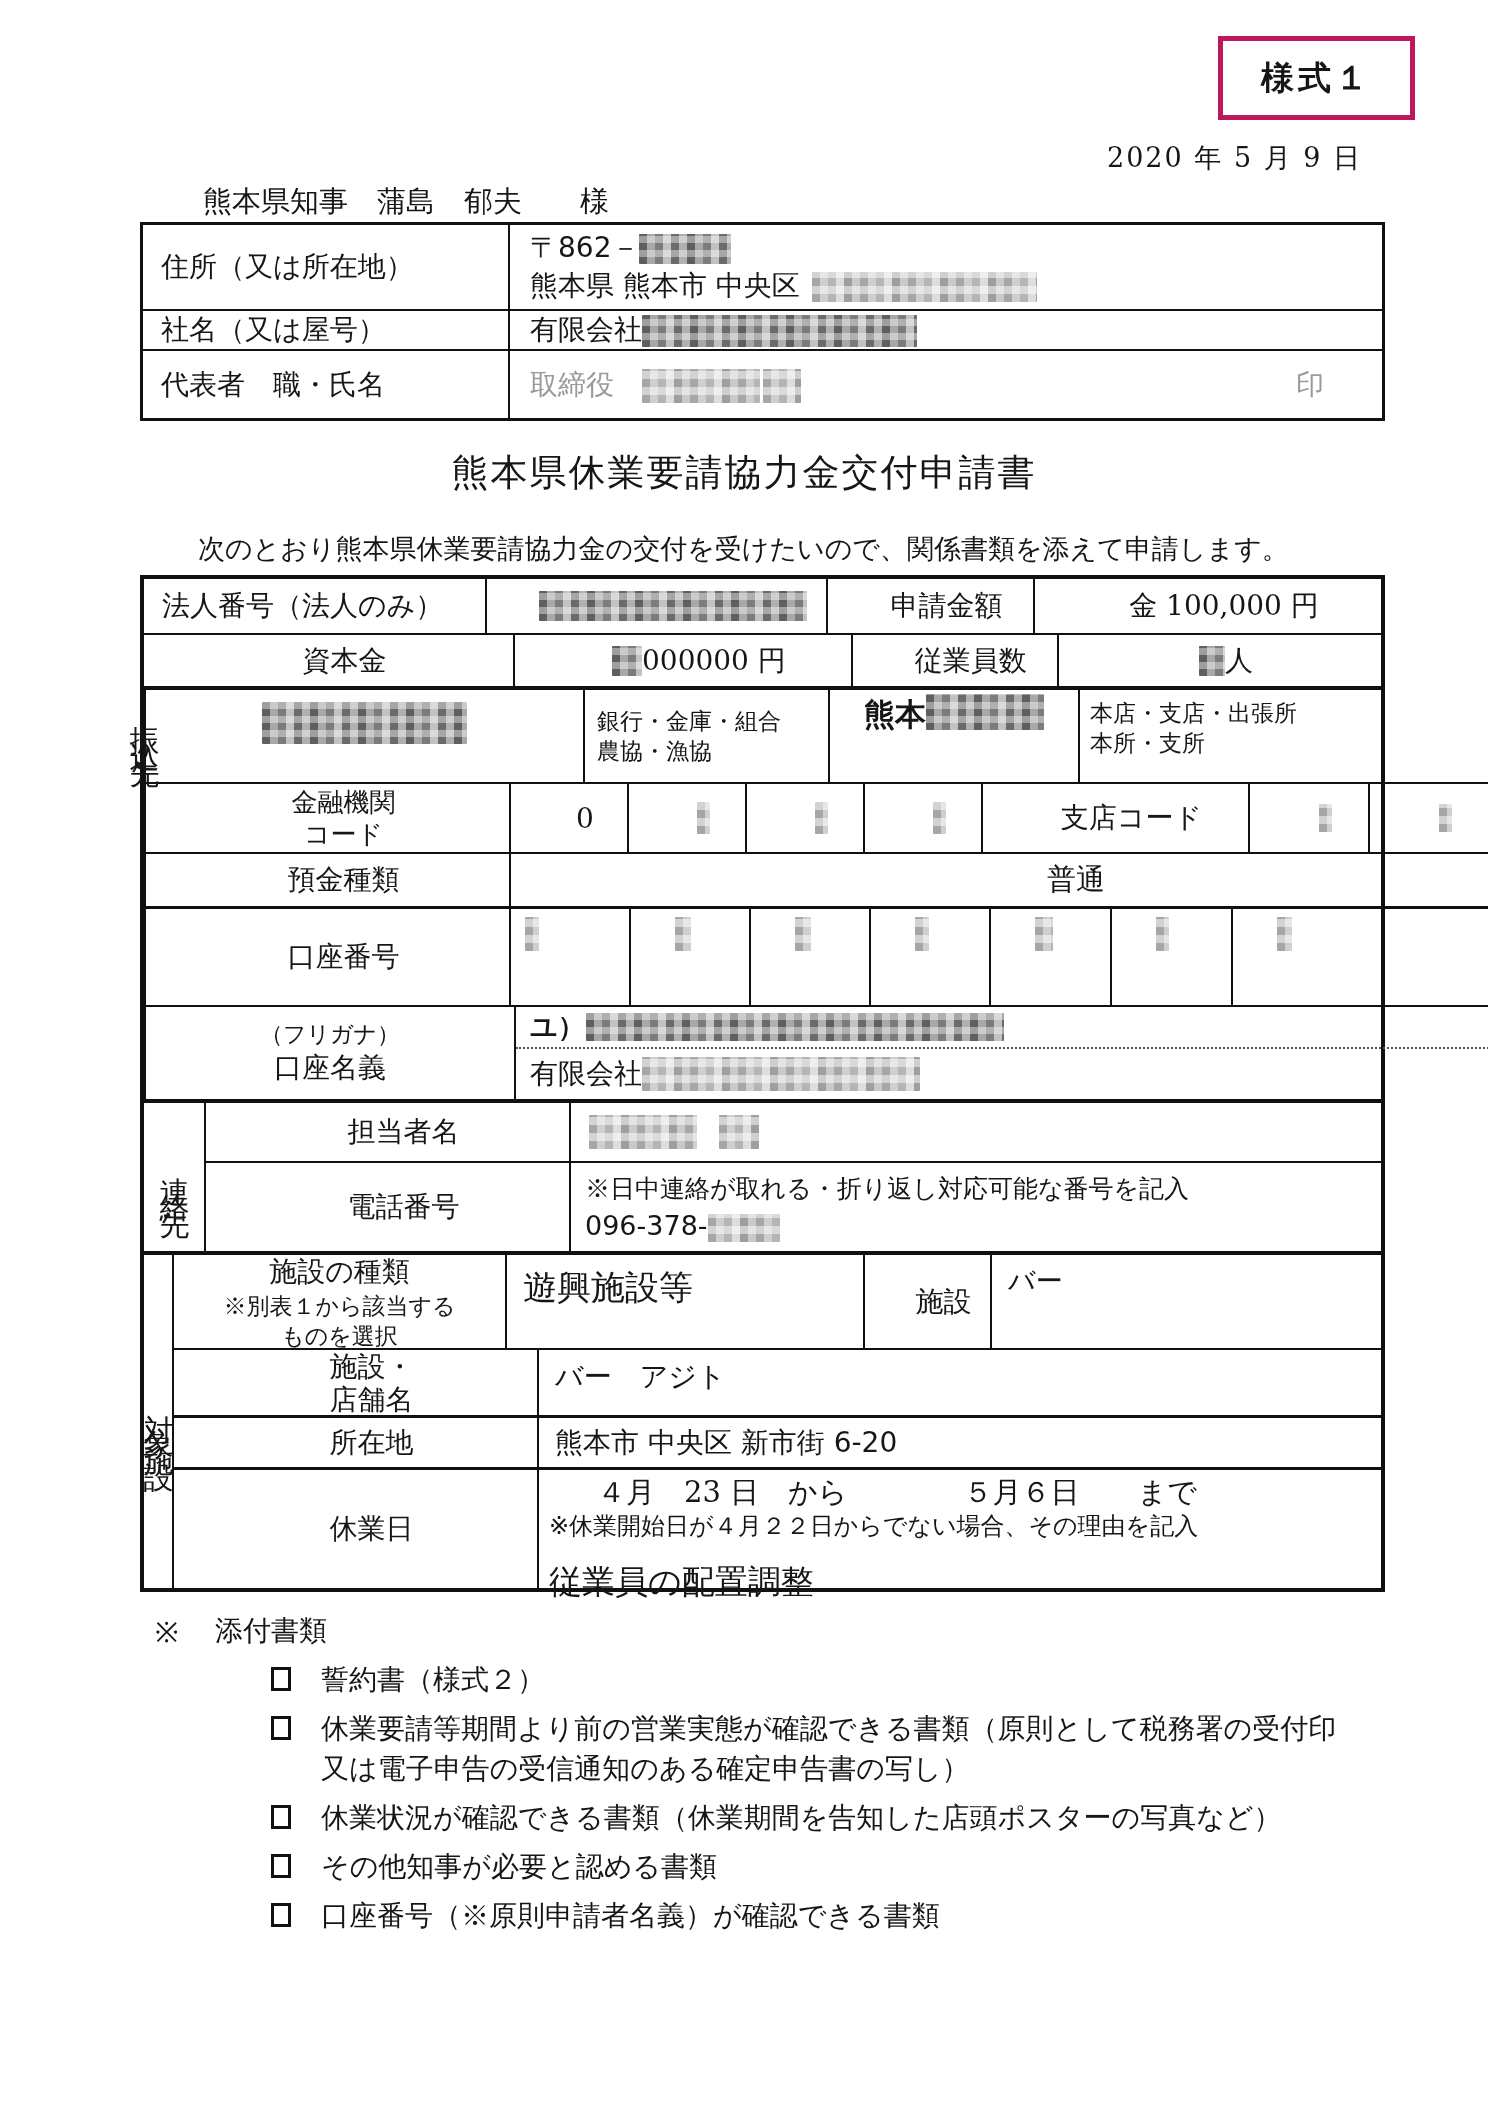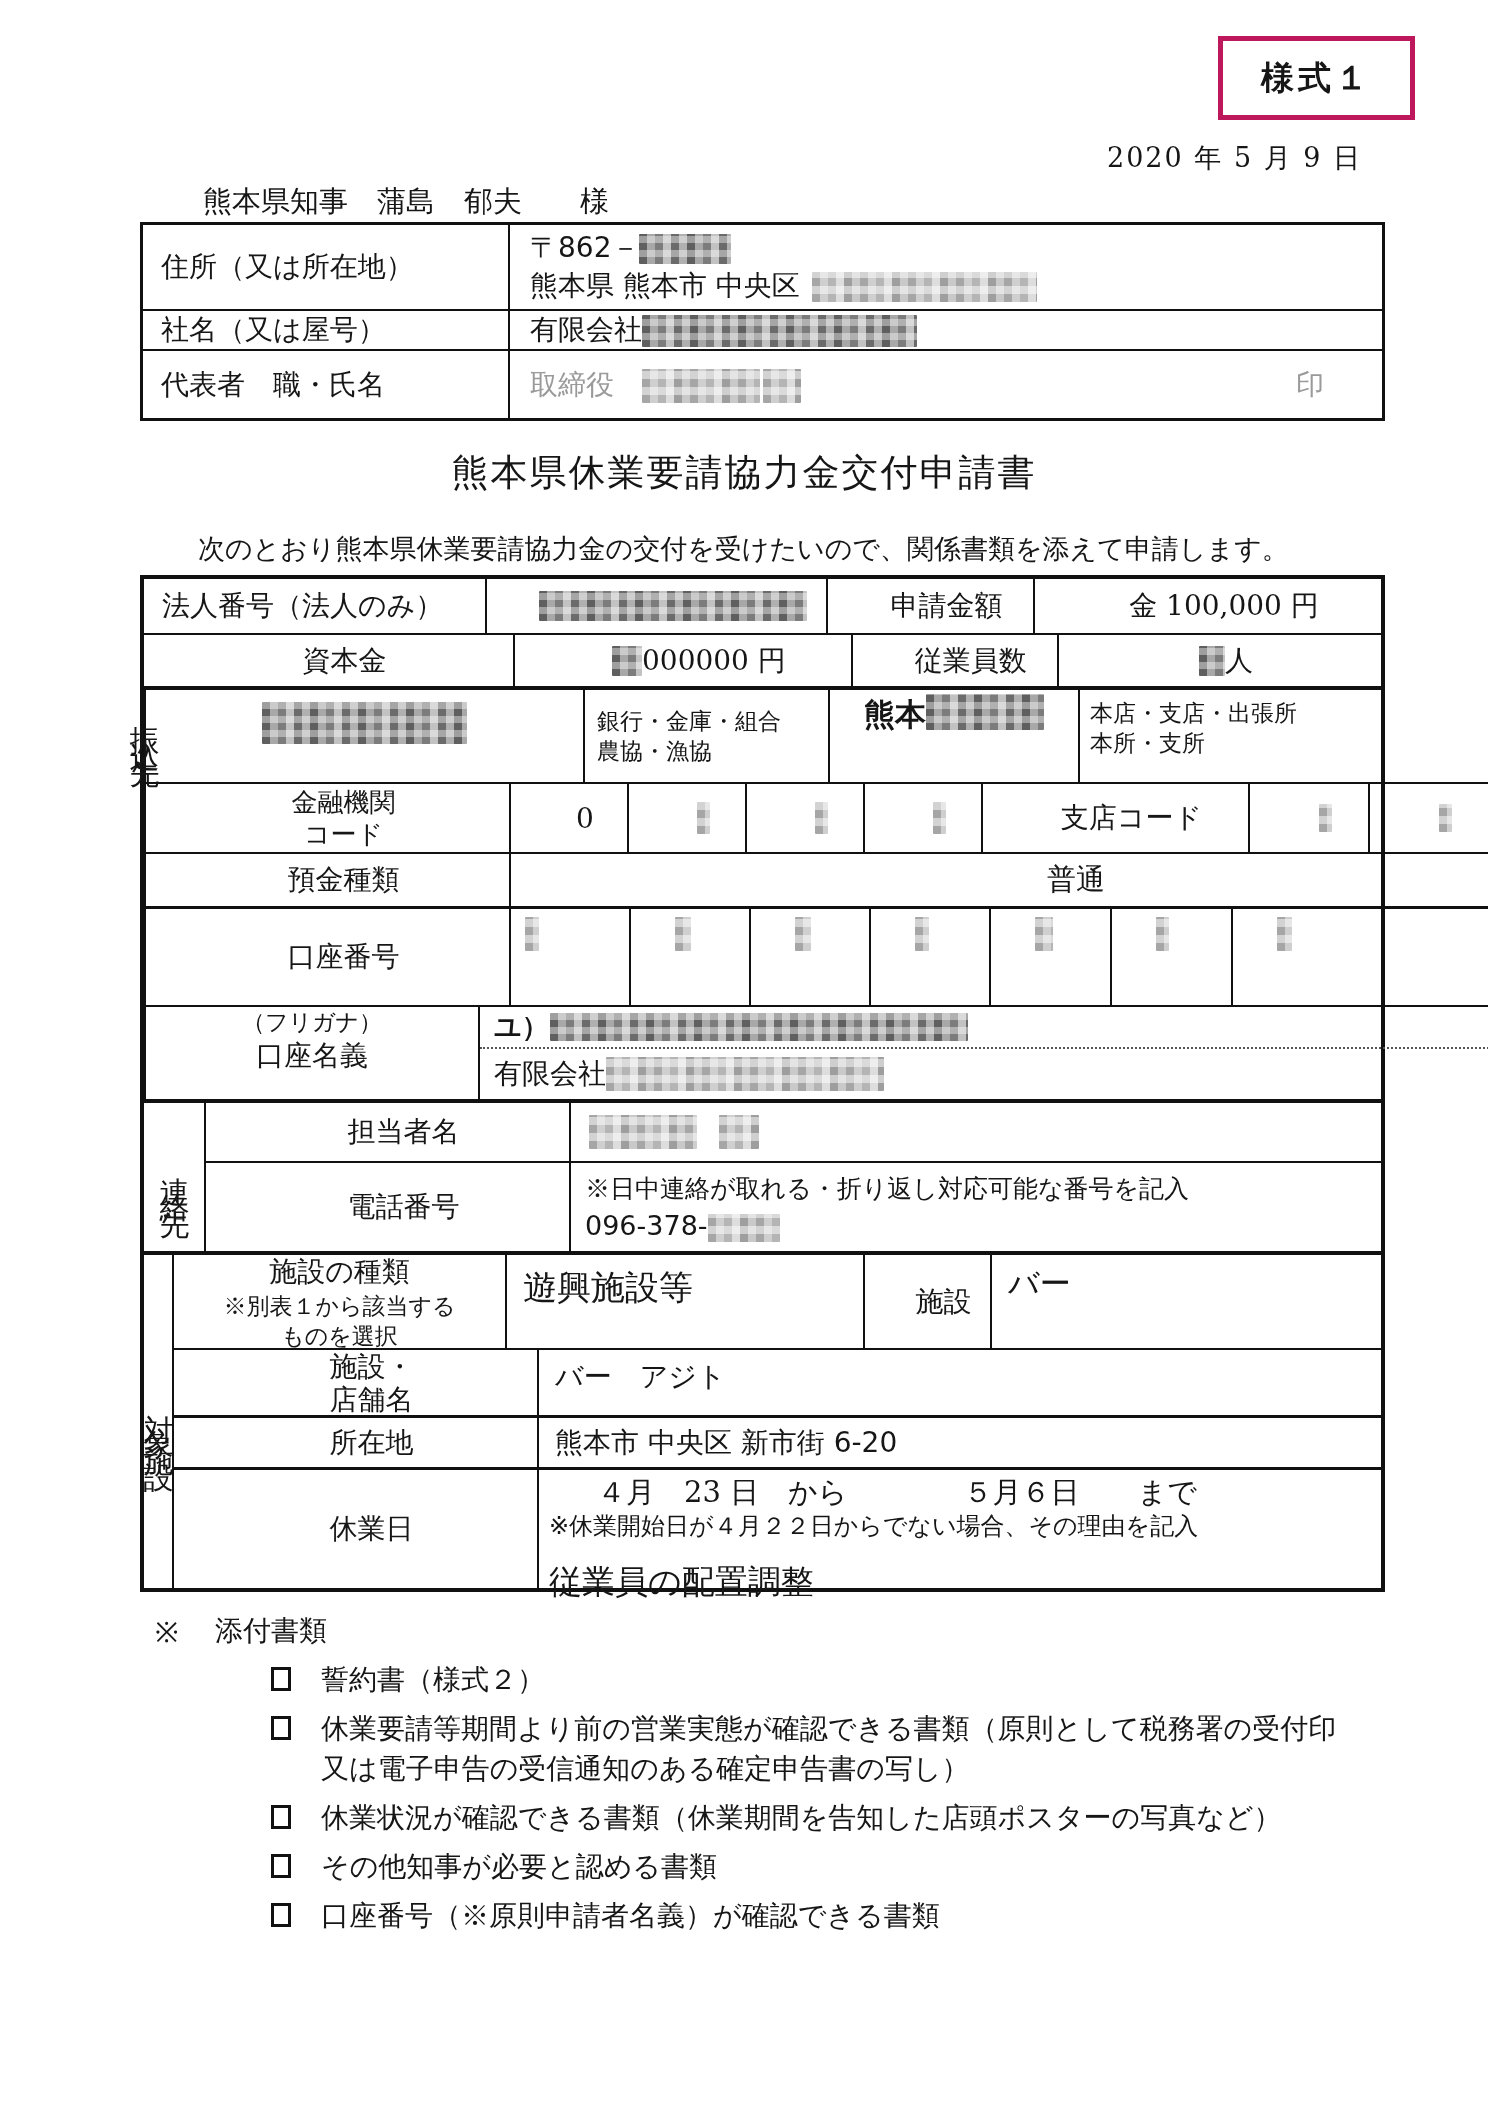--- a/index.html
+++ b/index.html
@@ -199,21 +199,21 @@
           <div class="cell" style="width:120px;padding:8px 0 0 14px;"><span class="px" style="width:14px;height:34px;"></span></div>
           <div class="cell" style="width:120px;padding:8px 0 0 44px;"><span class="px" style="width:16px;height:34px;"></span></div>
           <div class="cell" style="width:120px;padding:8px 0 0 44px;"><span class="px" style="width:16px;height:34px;"></span></div>
           <div class="cell" style="width:120px;padding:8px 0 0 44px;"><span class="px" style="width:14px;height:34px;"></span></div>
           <div class="cell" style="width:121px;padding:8px 0 0 44px;"><span class="px" style="width:18px;height:34px;"></span></div>
           <div class="cell" style="width:121px;padding:8px 0 0 44px;"><span class="px" style="width:13px;height:34px;"></span></div>
           <div class="cell nr" style="width:120px;padding:8px 0 0 44px;"><span class="px" style="width:15px;height:34px;"></span></div>
         </div>
 
         <div class="mt-row" style="height:92px;">
-          <div class="cell" style="width:334px;display:flex;flex-direction:column;align-items:center;justify-content:flex-start;">
+          <div class="cell" style="width:370px;display:flex;flex-direction:column;align-items:center;justify-content:center;">
             <div class="small">（フリガナ）</div>
             <div class="lbl">口座名義</div>
           </div>
           <div class="cell nr" style="flex:1;display:flex;flex-direction:column;">
             <div class="dotted-sep sans" style="height:40px;display:flex;align-items:center;padding-left:14px;">
               <span style="font-weight:bold;font-size:27px;">ユ）</span> <span class="px dark" style="width:418px;height:28px;"></span>
             </div>
             <div class="sans" style="flex:1;display:flex;align-items:center;padding-left:14px;font-size:28px;">
               <span>有限会社</span>
                 <span class="px" style="width:278px;height:34px;"></span>
@@ -256,21 +256,21 @@
       <div class="sec-rows">
 
         <div class="mt-row" style="height:95px;">
           <div class="cell" style="width:333px;display:flex;flex-direction:column;align-items:center;justify-content:center;">
             <div class="lbl">施設の種類</div>
             <div class="small preline" style="text-align:center;">※別表１から該当する
 ものを選択</div>
           </div>
           <div class="cell" style="width:358px;padding:10px 0 0 16px;font-size:34px;">遊興施設等</div>
           <div class="cell c-center lbl" style="width:95px;">施設</div>
-          <div class="cell nr" style="width:389px;padding:8px 0 0 16px;font-size:31px;">バー</div>
+          <div class="cell nr" style="width:389px;padding:8px 0 0 16px;font-size:27px;">バー</div>
         </div>
 
         <div class="mt-row bb3" style="height:68px;">
           <div class="cell c-center lbl preline" style="width:333px;text-align:center;line-height:33px;">施設・
 店舗名</div>
           <div class="cell nr sans" style="flex:1;padding:8px 0 0 16px;font-size:28px;">バー　アジト</div>
         </div>
 
         <div class="mt-row bb3" style="height:52px;">
           <div class="cell c-center lbl" style="width:333px;">所在地</div>

